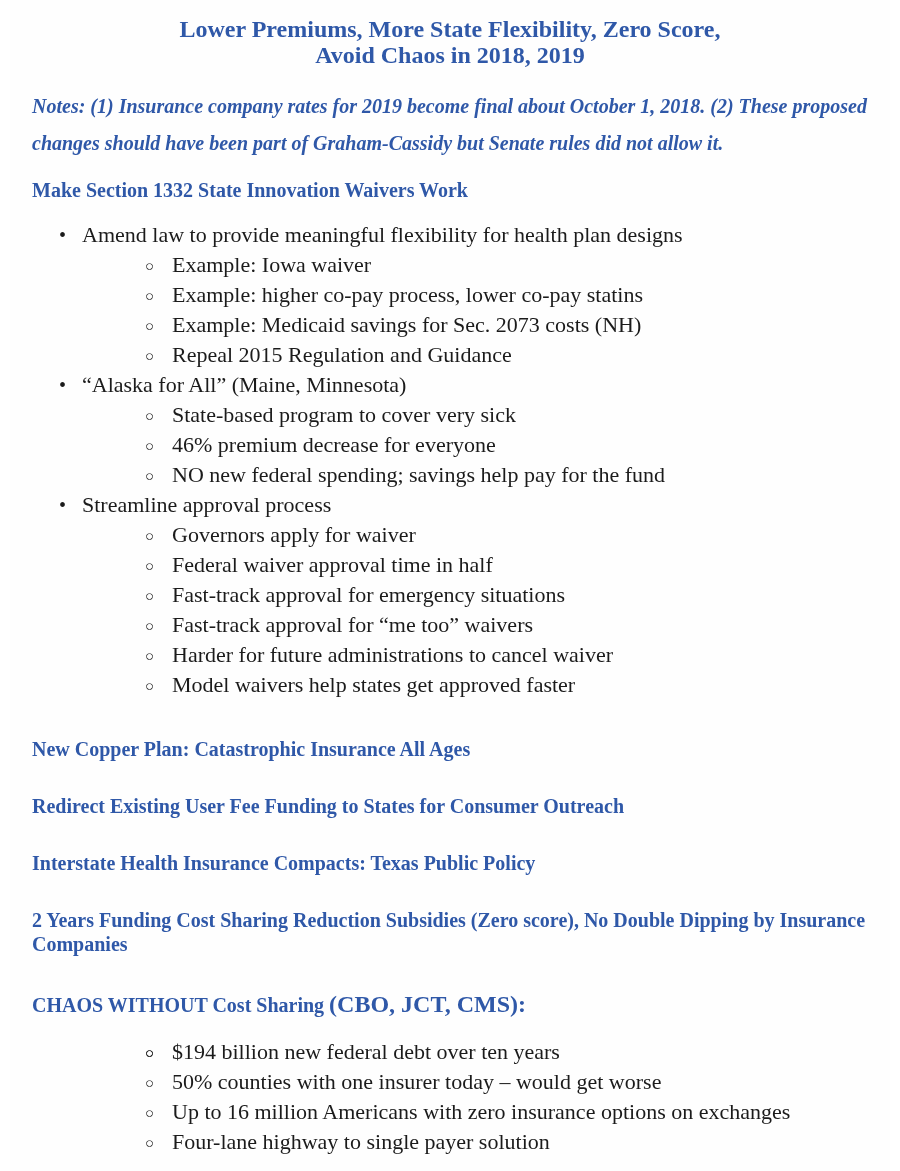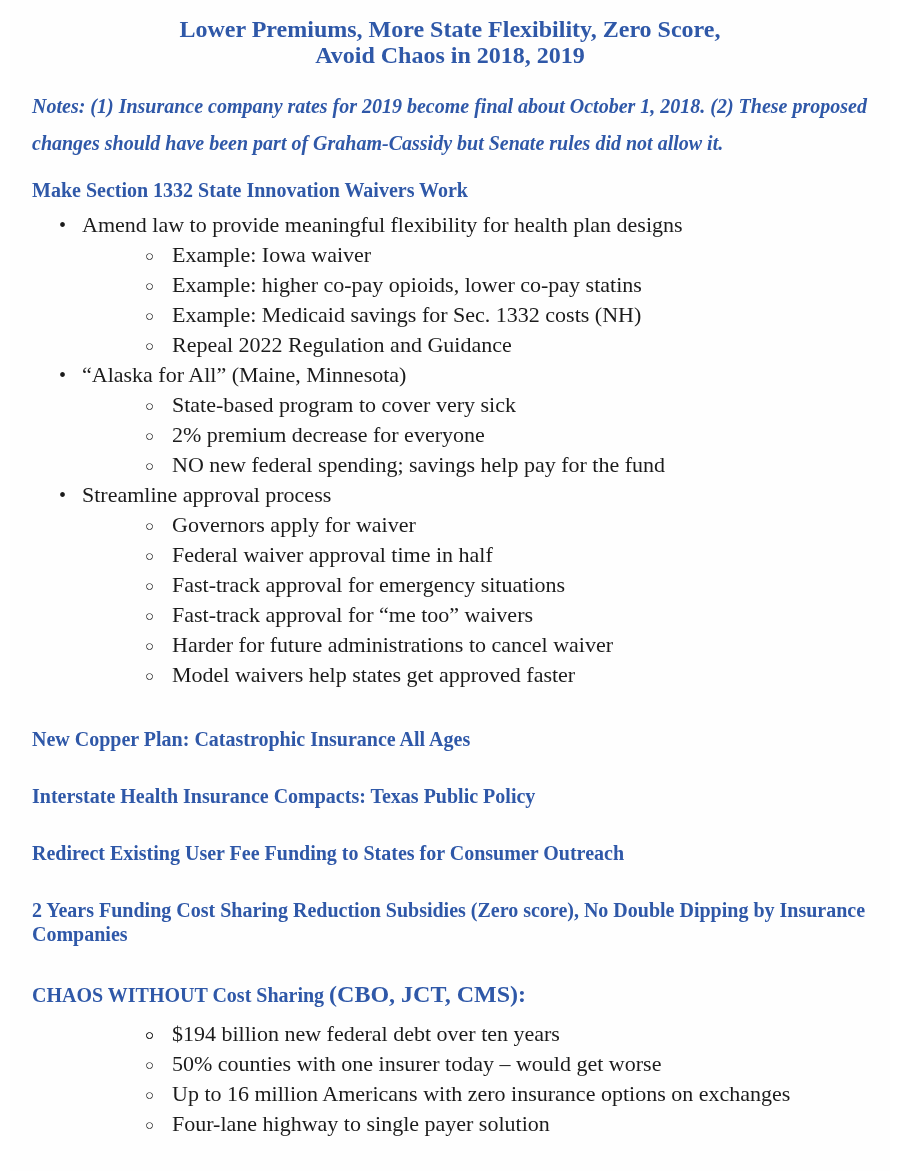--- a/index.html
+++ b/index.html
@@ -7,24 +7,24 @@
   html,body { background:#ffffff; }
   body { font-family:"Liberation Serif","DejaVu Serif",serif; color:var(--ink); }
   .page { width:880px; height:1171px; margin:0 auto; padding:16px 22px 10px 22px; overflow:hidden; background:#fefefe; }
 
   .title { text-align:center; color:var(--accent); font-size:24px; font-weight:bold; line-height:26px; margin-bottom:26px; }
   .title .tline { display:block; }
 
   .notes { color:var(--accent); font-weight:bold; font-style:italic; font-size:20px; line-height:25px; margin-bottom:22px; }
   .notes .nline { display:block;margin-top:12px; }
 
-  .heading { color:var(--accent); font-size:20px; font-weight:bold; line-height:24px; margin:0 0 8px 0; }
+  .heading { color:var(--accent); font-size:20px; font-weight:bold; line-height:24px; margin:0 0 18px 0; }
   .heading.standalone { margin:33px 0 0 0; }
   .heading.first-standalone { margin-top:37px; }
-  .heading.chaos { margin:36px 0 12px 0; }
+  .heading.chaos { margin:36px 0 20px 0; }
   .heading.chaos .big { font-size:24px; }
 
   ul.list { list-style:none; }
   li { position:relative; font-size:22px; line-height:30px; }
   li .marker { position:absolute; top:0; color:var(--ink); }
   li.l1 { padding-left:50px; }
   li.l1 .marker { left:27px; font-size:20px; }
   li.l1 .marker::before { content:"\2022"; }
   li.l2 { padding-left:140px; }
   li.l2 .marker { left:113px; font-size:15px; top:1px; }
@@ -43,41 +43,41 @@
   <p class="notes">
     <span class="nline">Notes: (1) Insurance company rates for 2019 become final about October 1, 2018. (2) These proposed</span>
     <span class="nline">changes should have been part of Graham-Cassidy but Senate rules did not allow it.</span>
   </p>
 
   <h2 class="heading">Make Section 1332 State Innovation Waivers Work</h2>
 
   <ul class="list">
     <li class="l1"><span class="marker"></span><span>Amend law to provide meaningful flexibility for health plan designs</span></li>
     <li class="l2"><span class="marker"></span><span>Example: Iowa waiver</span></li>
-    <li class="l2"><span class="marker"></span><span>Example: higher co-pay opioids, lower co-pay statins</span></li>
-    <li class="l2"><span class="marker"></span><span>Example: Medicaid savings for Sec. 1332 costs (NH)</span></li>
-    <li class="l2"><span class="marker"></span><span>Repeal 2022 Regulation and Guidance</span></li>
+    <li class="l2"><span class="marker"></span><span>Example: higher co-pay process, lower co-pay statins</span></li>
+    <li class="l2"><span class="marker"></span><span>Example: Medicaid savings for Sec. 2073 costs (NH)</span></li>
+    <li class="l2"><span class="marker"></span><span>Repeal 2015 Regulation and Guidance</span></li>
     <li class="l1"><span class="marker"></span><span>“Alaska for All” (Maine, Minnesota)</span></li>
     <li class="l2"><span class="marker"></span><span>State-based program  to cover very sick</span></li>
-    <li class="l2"><span class="marker"></span><span>2% premium decrease for everyone</span></li>
+    <li class="l2"><span class="marker"></span><span>46% premium decrease for everyone</span></li>
     <li class="l2"><span class="marker"></span><span>NO new federal spending; savings help pay for the fund</span></li>
     <li class="l1"><span class="marker"></span><span>Streamline approval process</span></li>
     <li class="l2"><span class="marker"></span><span>Governors apply for waiver</span></li>
     <li class="l2"><span class="marker"></span><span>Federal waiver approval time in half</span></li>
     <li class="l2"><span class="marker"></span><span>Fast-track approval for emergency situations</span></li>
     <li class="l2"><span class="marker"></span><span>Fast-track approval for “me too” waivers</span></li>
     <li class="l2"><span class="marker"></span><span>Harder for future administrations to cancel waiver</span></li>
     <li class="l2"><span class="marker"></span><span>Model waivers help states get approved faster</span></li>
   </ul>
 
   <h2 class="heading standalone first-standalone">New Copper Plan: Catastrophic Insurance All Ages</h2>
 
+  <h2 class="heading standalone">Redirect Existing User Fee Funding to States for Consumer Outreach</h2>
+
   <h2 class="heading standalone">Interstate Health Insurance Compacts: Texas Public Policy</h2>
-
-  <h2 class="heading standalone">Redirect Existing User Fee Funding to States for Consumer Outreach</h2>
 
   <h2 class="heading standalone">2 Years Funding Cost Sharing Reduction Subsidies (Zero score), No Double Dipping by Insurance Companies</h2>
 
   <h2 class="heading chaos">
     <span>CHAOS WITHOUT Cost Sharing </span><span class="big">(CBO, JCT, CMS):</span>
   </h2>
 
   <ul class="list">
     <li class="l2"><span class="marker"></span></li>
     <li class="l2"><span class="marker"></span><span>$194 billion new federal debt over ten years</span></li>

